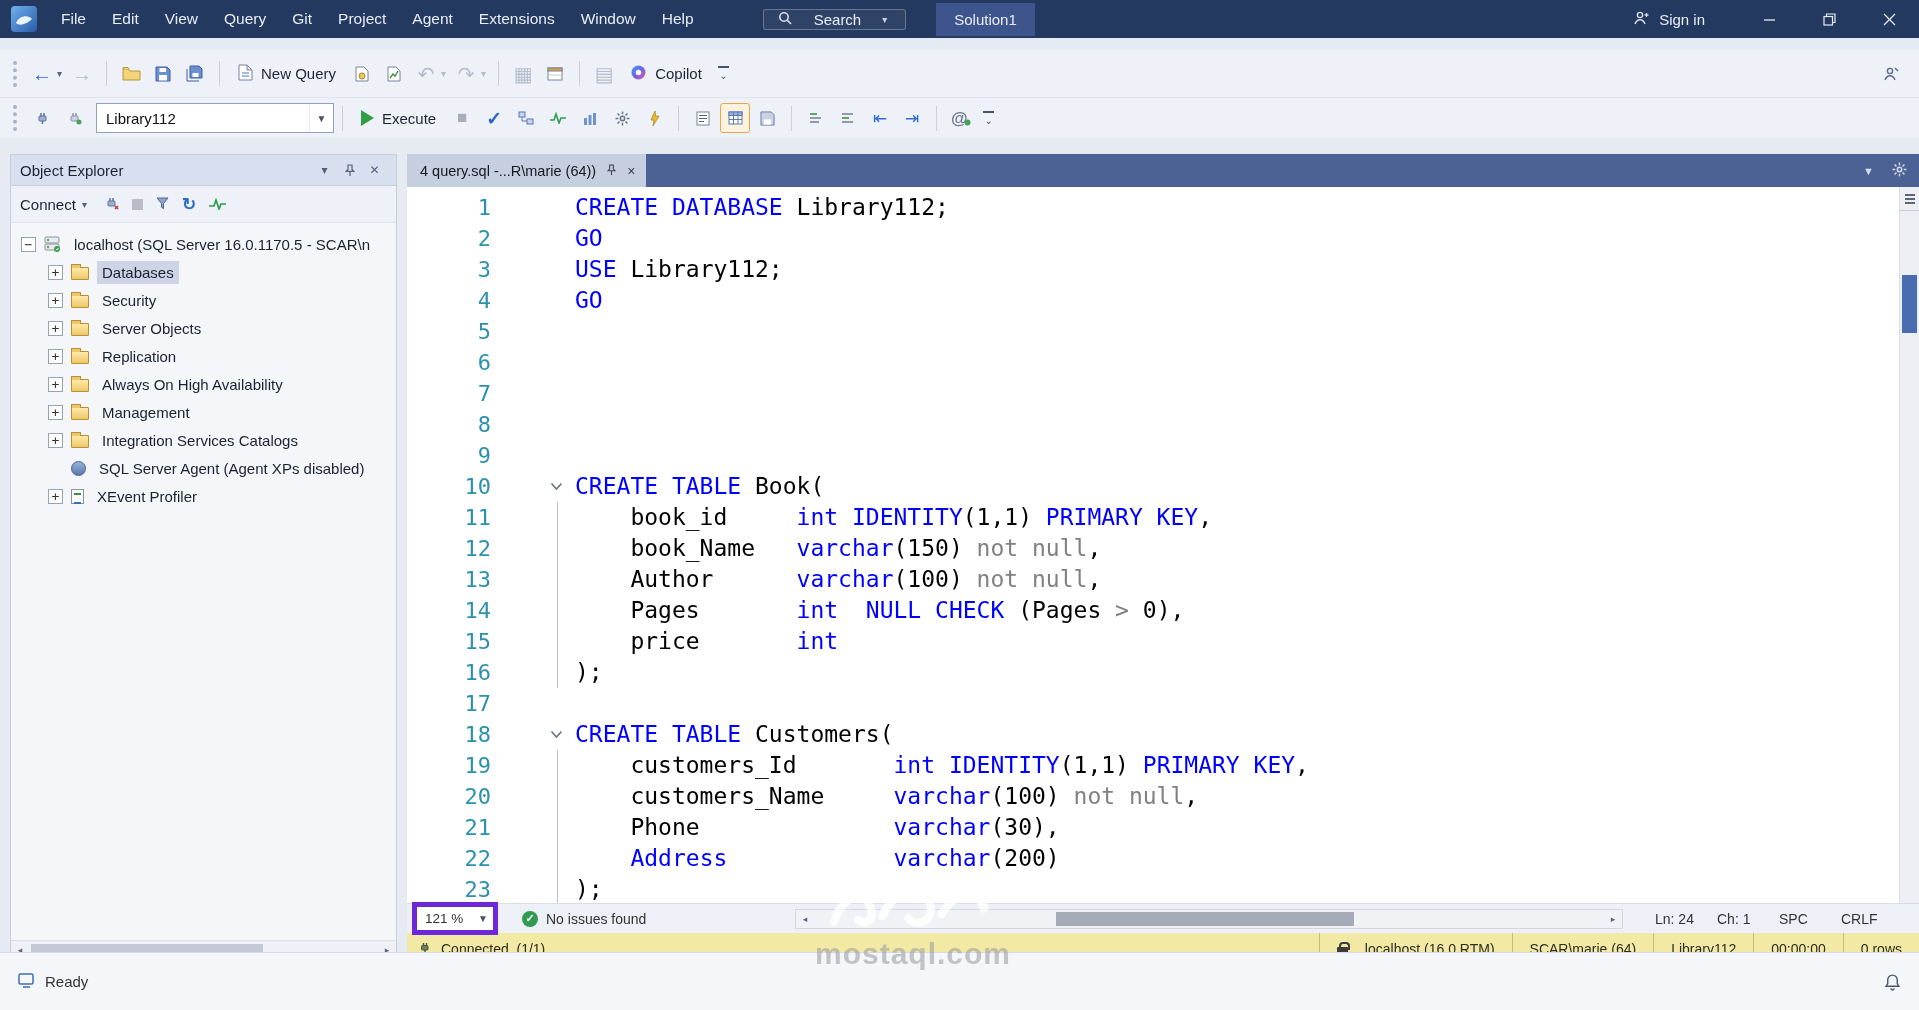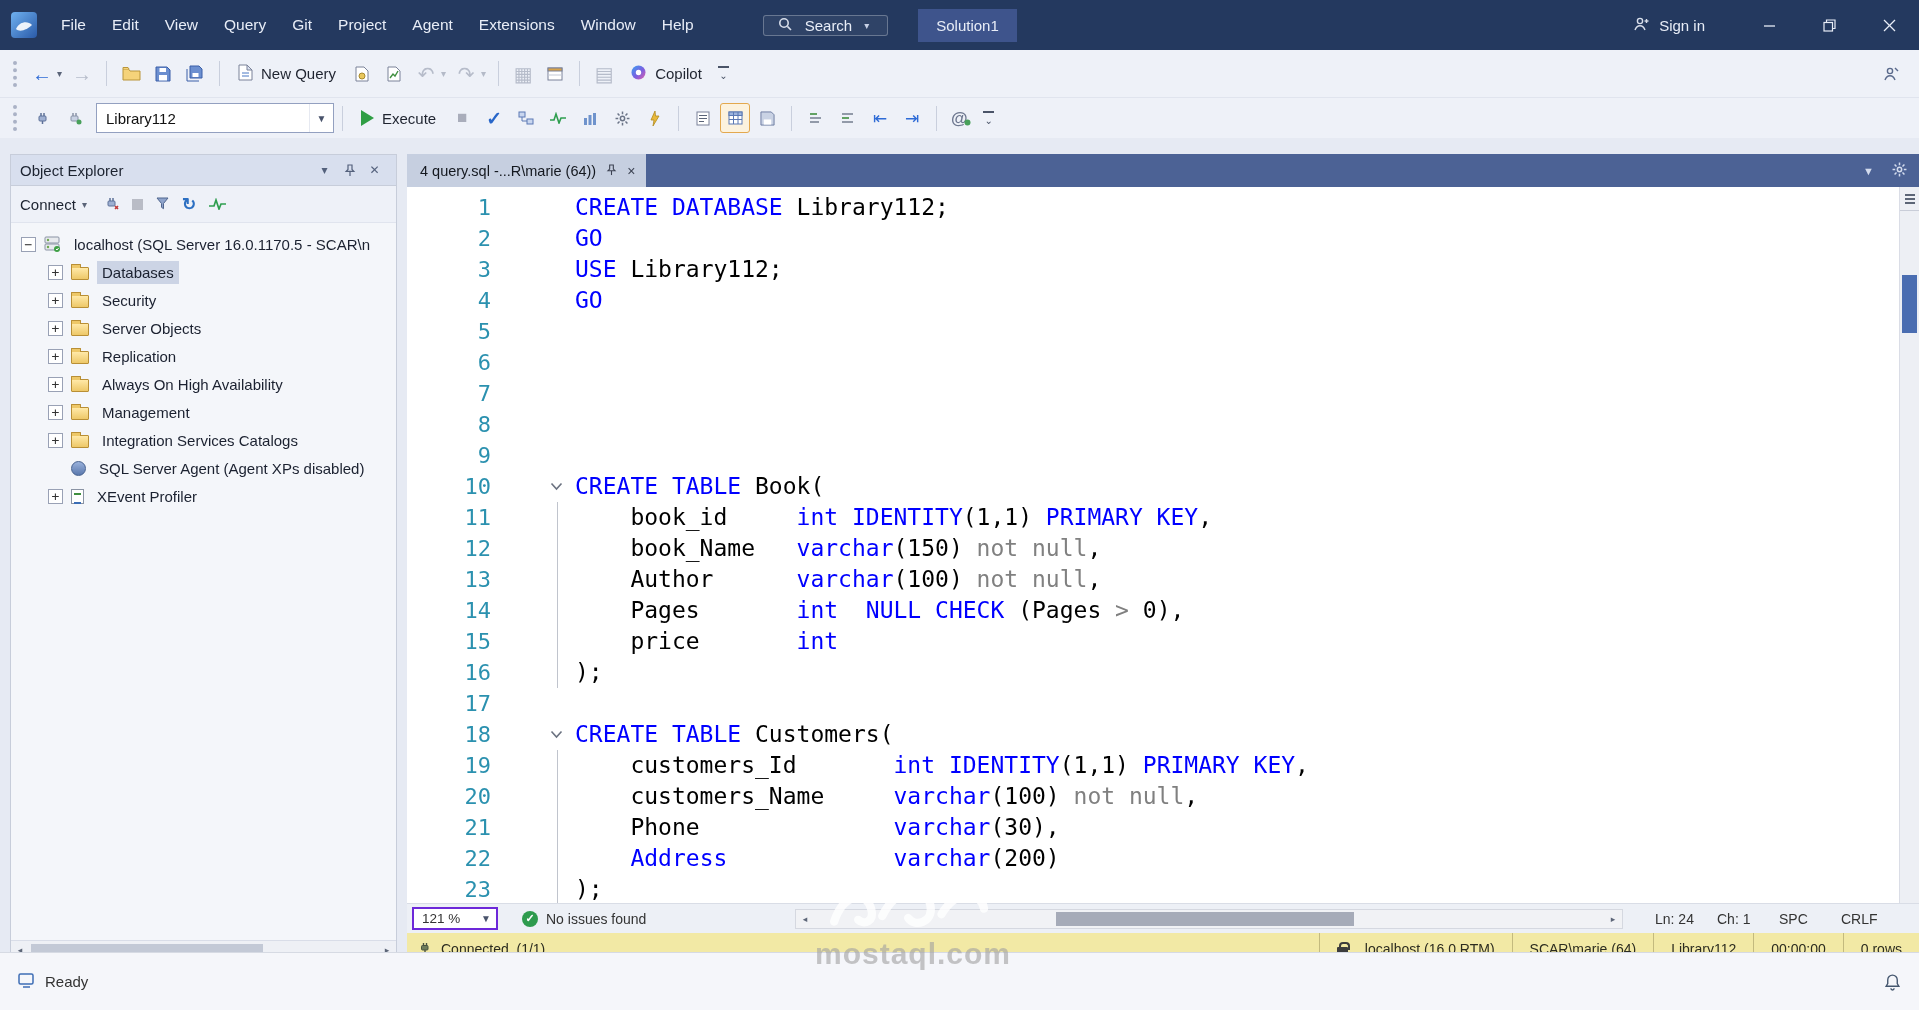--- a/index.html
+++ b/index.html
@@ -1,24 +1,24 @@
 <!DOCTYPE html>
 <html><head>
 <meta charset="utf-8">
 <style>
 *{box-sizing:border-box;margin:0;padding:0}
 html,body{width:1919px;height:1010px;overflow:hidden}
 body{font-family:"Liberation Sans",sans-serif;background:#e6eaf3;position:relative;font-size:15px}
 
 
-.titlebar{position:absolute;top:0;left:0;right:0;height:50px;background:#24395f;display:flex;align-items:center;color:#e8edf7;z-index:10}
+.titlebar{position:absolute;top:0;left:0;right:0;height:38px;background:#24395f;display:flex;align-items:center;color:#e8edf7;z-index:10}
 .logo{width:48px;display:flex;justify-content:center;align-items:center}
 .menus{display:flex}
 .menu-item{padding:0 13px;font-size:15.5px;line-height:50px;cursor:default}
-.search-box{display:flex;align-items:center;gap:13px;margin-left:56px;padding:1px 14px;border:1px solid rgba(255,255,255,.28);border-radius:3px;background:rgba(255,255,255,.05);font-size:15px}
+.search-box{display:flex;align-items:center;gap:22px;margin-left:56px;padding:1px 14px;border:1px solid rgba(255,255,255,.28);border-radius:3px;background:rgba(255,255,255,.05);font-size:15px}
 .search-box .caret{color:#c7d1e6}
 .solution-chip{margin-left:30px;background:#3e548c;padding:8px 18px;font-size:15px}
 .tb-right{margin-left:auto;display:flex;align-items:center;height:100%}
 .signin{display:flex;gap:9px;align-items:center;font-size:15px;margin-right:34px}
 .winbtn{width:60px;height:50px;display:flex;align-items:center;justify-content:center}
 
 
 .toolbar{position:absolute;left:0;right:0;display:flex;align-items:center;background:#eef1f8;border-bottom:1px solid #e0e4ee;padding-left:4px}
 .toolbar.row1{top:50px;height:48px}
 .toolbar.row2{top:98px;height:40px;border-bottom:none}
@@ -81,21 +81,21 @@
 .fold{width:72px;flex:none;position:relative;display:flex;align-items:center;justify-content:flex-end;padding-right:12px}
 .fold.g::after{content:"";position:absolute;right:17px;top:0;bottom:0;border-left:1px solid #c0c4cd}
 .code{font:23px/31px "DejaVu Sans Mono",monospace;white-space:pre}
 .vscroll{width:20px;background:#edeff4;border-left:1px solid #dadde6;position:relative;flex:none}
 .split-grip{height:24px;border-bottom:1px solid #c9cdd8;display:flex;flex-direction:column;align-items:center;justify-content:center;gap:2px}
 .split-grip i{width:10px;height:2px;background:#5c6576;display:block}
 .vthumb{position:absolute;left:2px;right:2px;top:88px;height:58px;background:#4a6db1}
 
 
 .statusrow{height:30px;background:#edf0f6;border-top:1px solid #d9dde6;display:flex;align-items:center;position:relative;font-size:14px;color:#333;flex:none}
-.zoom-combo{width:86px;height:23px;background:#fff;border:2px solid #6d28d9;display:flex;align-items:center;margin-left:5px;font-size:13.5px}
+.zoom-combo{width:86px;height:33px;background:#fff;border:5px solid #6d28d9;display:flex;align-items:center;margin-left:5px;font-size:13.5px}
 .zoom-combo .val{flex:1;padding-left:8px}
 .zoom-combo .dd{width:20px;text-align:center;color:#49536b;font-size:10px}
 .issues{display:flex;align-items:center;gap:8px;margin-left:24px}
 .issue-check{width:16px;height:16px;border-radius:50%;background:#2e9b4e;color:#fff;font-size:11px;display:flex;align-items:center;justify-content:center;font-weight:bold}
 .hscroll{position:absolute;left:388px;top:5px;width:828px;height:20px;background:#f1f2f5;border:1px solid #d5d8e0}
 .hthumb{position:absolute;left:260px;top:2px;width:298px;height:14px;background:#a6abb8}
 .pos-group{margin-left:auto;display:flex;margin-right:16px}
 .pos-group span{min-width:62px}
 
 

